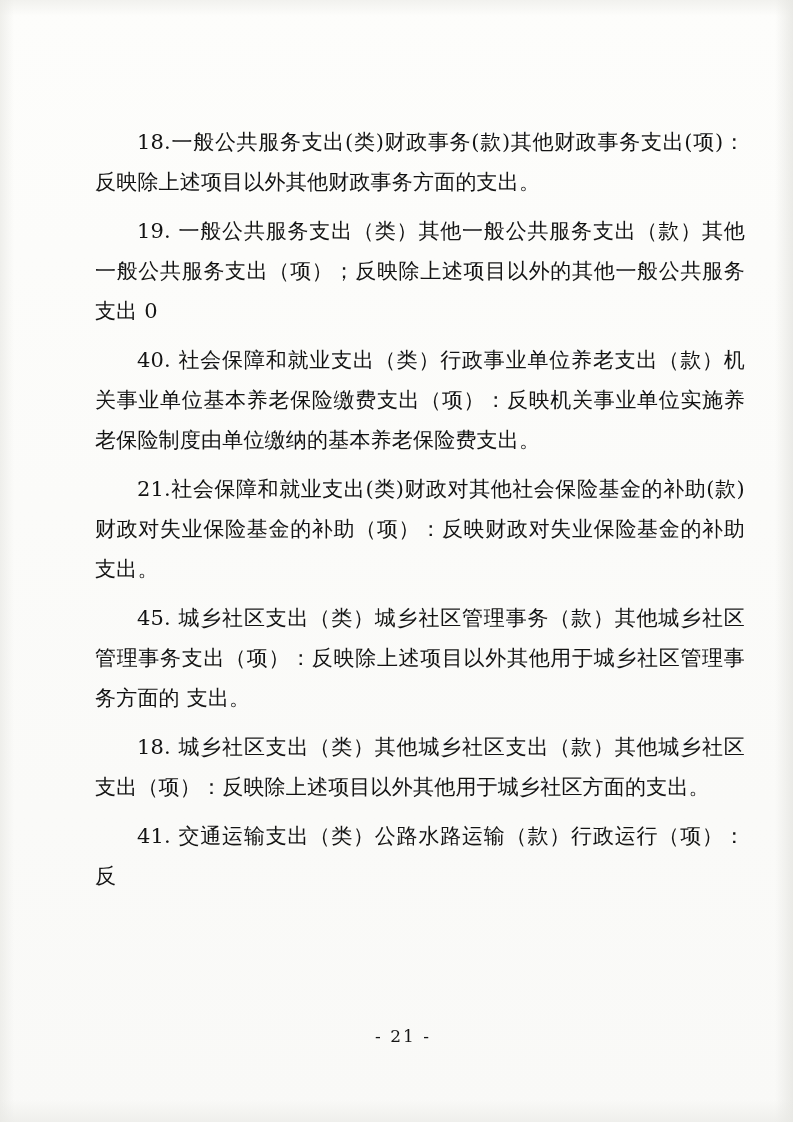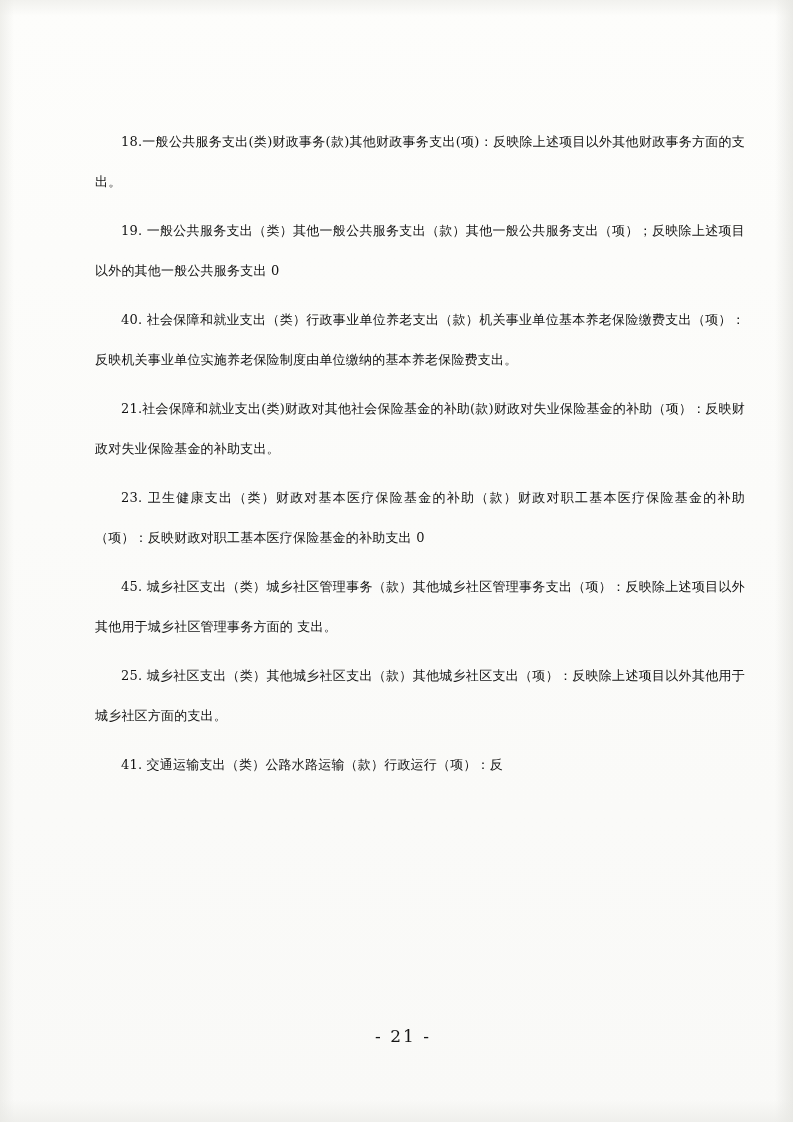--- a/index.html
+++ b/index.html
@@ -53,21 +53,21 @@
     opacity: .6;
   }
   .body-text {
     position: absolute;
     left: 95px;
     top: 122px;
     width: 650px;
   }
   p.para {
     margin: 0 0 9px 0;
-    font-size: 13px;
+    font-size: 21px;
     line-height: 40px;
     letter-spacing: 0.2px;
     text-align: justify;
     text-justify: inter-ideograph;
     text-indent: 2em;
     color: #131313;
     font-family: "DejaVu Serif", serif;
     font-weight: 500;
   }
   .page-number {
@@ -91,21 +91,20 @@
     <div class="scan-edge-top"></div>
     <div class="scan-edge-left"></div>
     <div class="scan-edge-right"></div>
     <div class="scan-edge-bottom"></div>
 
     <div class="body-text">
       <p class="para">18.一般公共服务支出(类)财政事务(款)其他财政事务支出(项)：反映除上述项目以外其他财政事务方面的支出。</p>
       <p class="para">19. 一般公共服务支出（类）其他一般公共服务支出（款）其他一般公共服务支出（项）；反映除上述项目以外的其他一般公共服务支出 0</p>
       <p class="para">40. 社会保障和就业支出（类）行政事业单位养老支出（款）机关事业单位基本养老保险缴费支出（项）：反映机关事业单位实施养老保险制度由单位缴纳的基本养老保险费支出。</p>
       <p class="para">21.社会保障和就业支出(类)财政对其他社会保险基金的补助(款)财政对失业保险基金的补助（项）：反映财政对失业保险基金的补助支出。</p>
-      <p class="para">23. 卫生健康支出（类）财政对基本医疗保险基金的补助（款）财政对职工基本医疗保险基金的补助（项）：反映财政对职工基本医疗保险基金的补助支出 0</p>
       <p class="para">45. 城乡社区支出（类）城乡社区管理事务（款）其他城乡社区管理事务支出（项）：反映除上述项目以外其他用于城乡社区管理事务方面的 支出。</p>
-      <p class="para">25. 城乡社区支出（类）其他城乡社区支出（款）其他城乡社区支出（项）：反映除上述项目以外其他用于城乡社区方面的支出。</p>
+      <p class="para">18. 城乡社区支出（类）其他城乡社区支出（款）其他城乡社区支出（项）：反映除上述项目以外其他用于城乡社区方面的支出。</p>
       <p class="para">41. 交通运输支出（类）公路水路运输（款）行政运行（项）：反</p>
     </div>
 
     <div class="page-number">- 21 -</div>
   </div>
 </div>
 
 </body></html>

